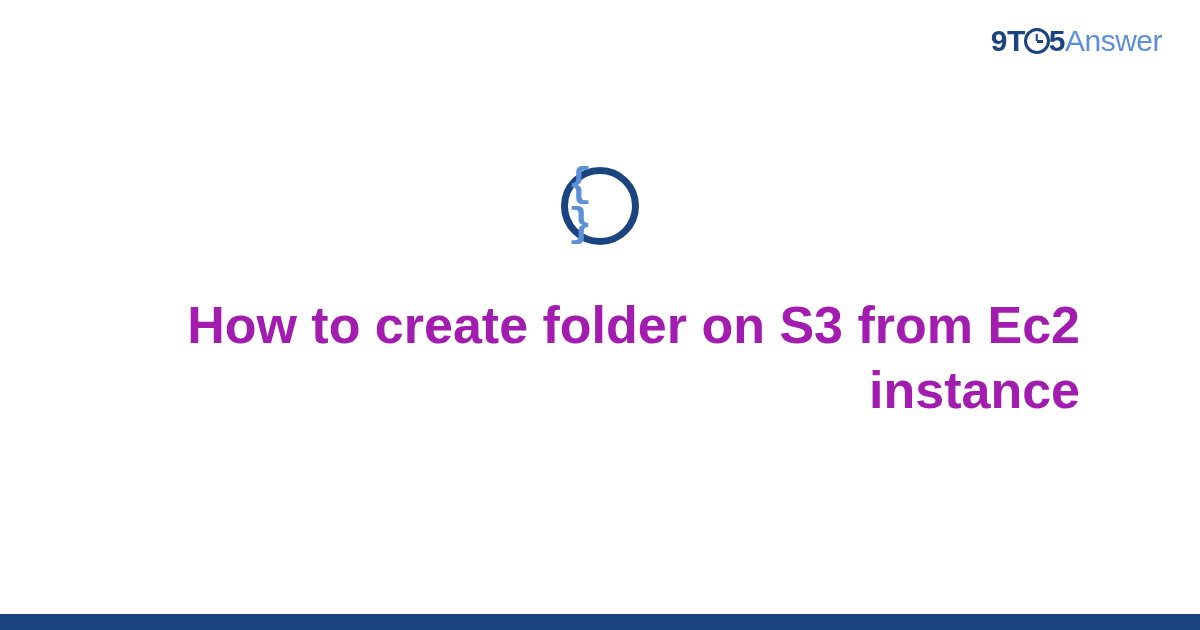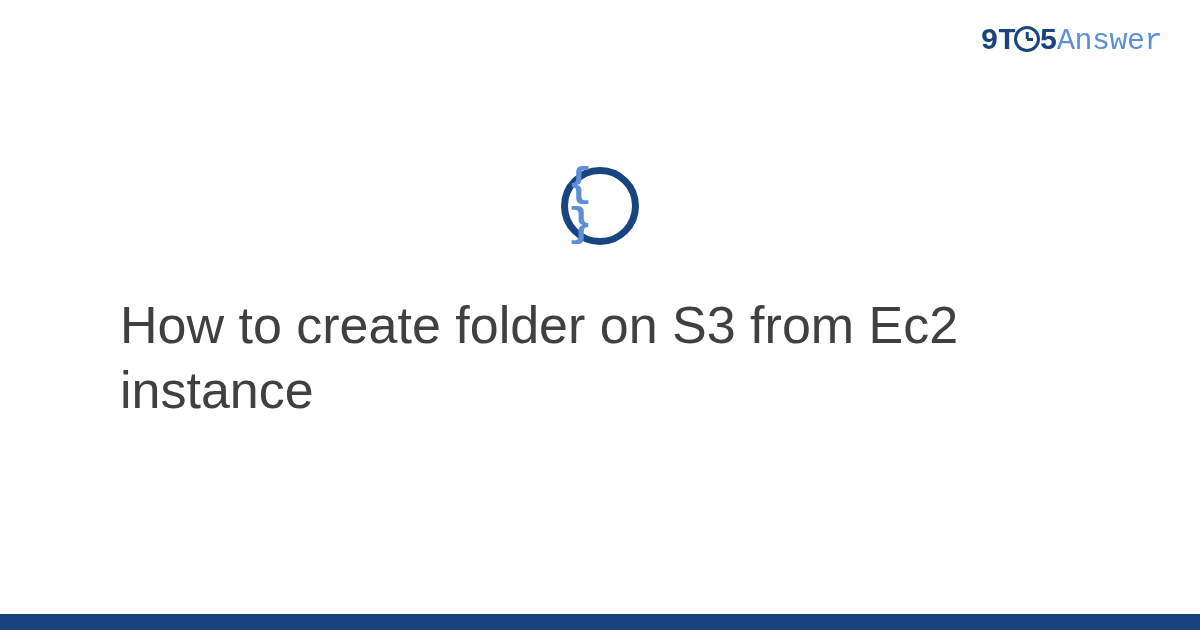--- a/index.html
+++ b/index.html
@@ -12,21 +12,20 @@
       height: 630px;
       background: #ffffff;
       font-family: Arial, Helvetica, sans-serif;
       position: relative;
       overflow: hidden;
     }
     .header {
       position: absolute;
       top: 24px;
       right: 38px;
-      font-family: Liberation Mono, monospace;
     }
     .logo {
       font-size: 30px;
       font-weight: bold;
       letter-spacing: -0.5px;
     }
     .logo-9t {
       color: #1a4480;
     }
     .logo-clock {
@@ -86,23 +85,23 @@
     .braces {
       font-size: 40px;
       font-weight: bold;
       color: #5b8fd6;
       font-family: 'Courier New', monospace;
       letter-spacing: -2px;
       line-height: 1;
     }
     .title {
       font-size: 52px;
-      font-weight: normal;
-      color: #404040;
-      text-align: left;
+      font-weight: bold;
+      color: #a21caf;
+      text-align: right;
       line-height: 1.25;
       max-width: 960px;
     }
     .footer-bar {
       position: absolute;
       bottom: 0;
       left: 0;
       right: 0;
       height: 16px;
       background: #1a4480;

